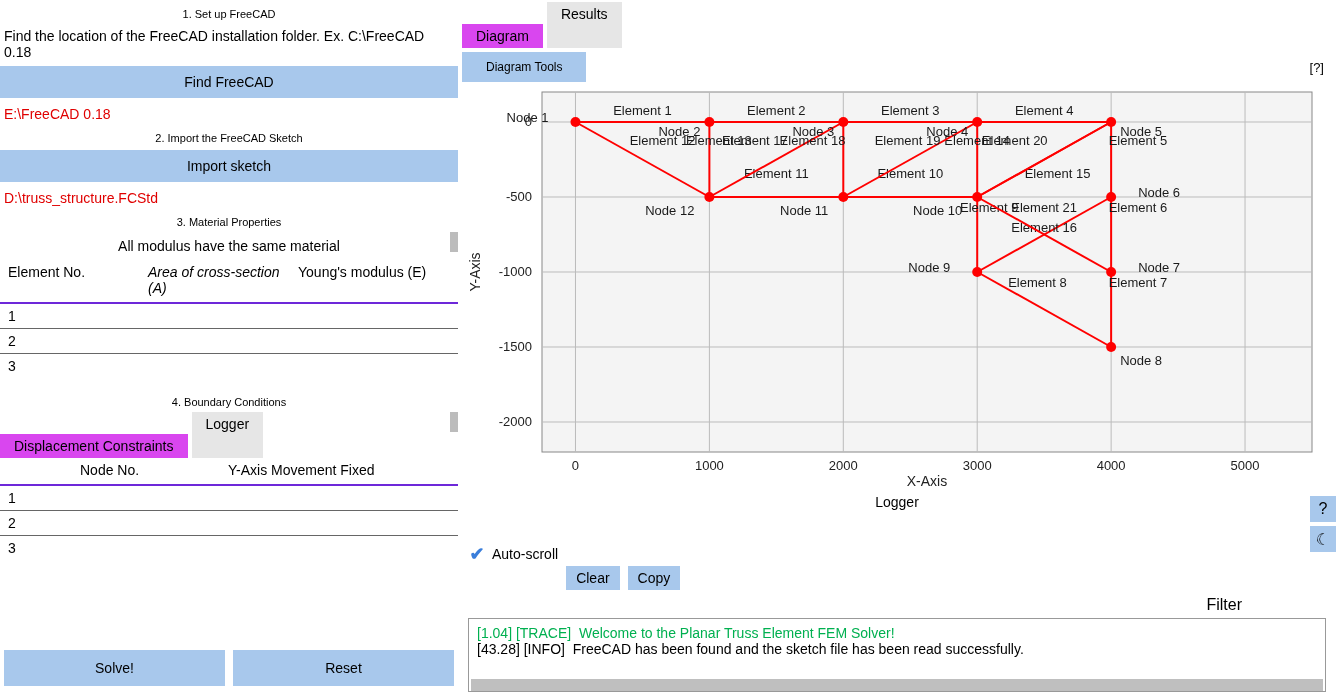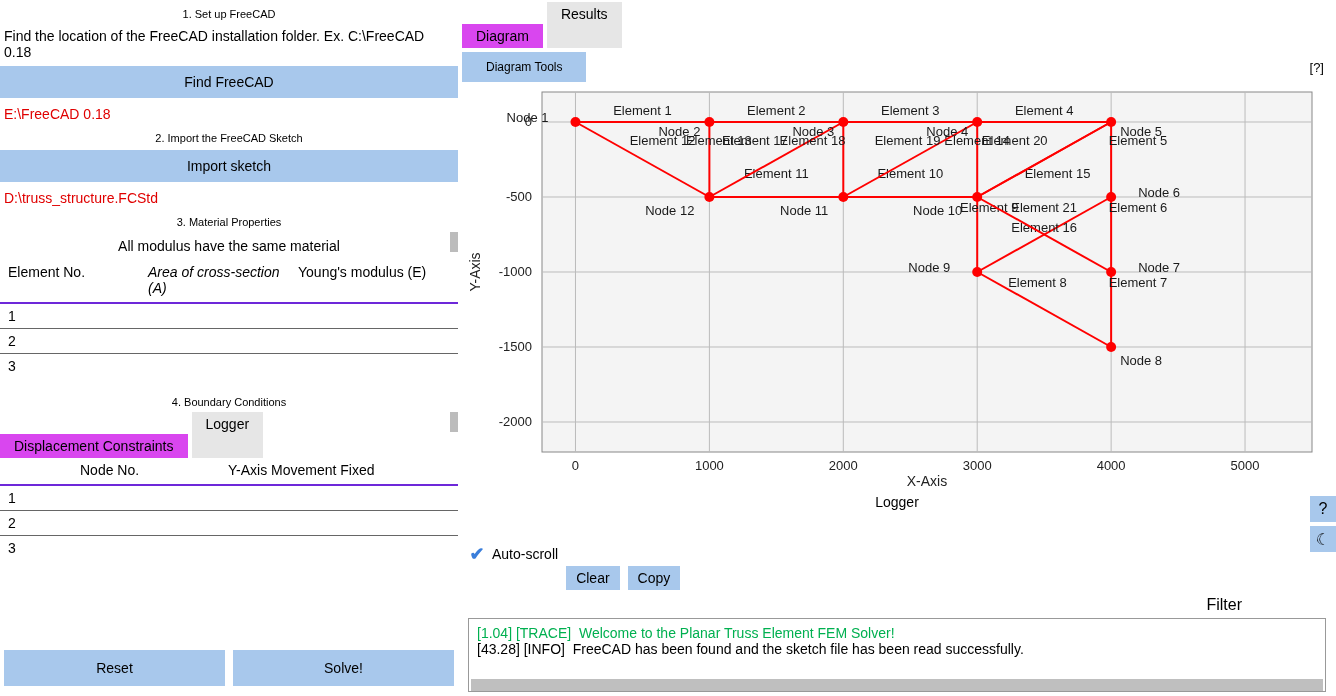--- a/index.html
+++ b/index.html
@@ -170,22 +170,22 @@
         </div>
       <div class="bc-row">
           <div>2</div>
         </div>
       <div class="bc-row" style="border-bottom:none;">
           <div>3</div>
         </div>
     </div>
 
     <div class="bottom-actions">
+      <button>Solve!</button>
       <button>Reset</button>
-      <button>Solve!</button>
     </div>
   </div>
 
   <div class="right-panel">
     <div class="tab-row">
       <div class="tab active">Diagram</div>
       <div class="tab">Results</div>
     </div>
     <div class="diag-tools-row">
       <button class="diag-tools-btn">Diagram Tools</button>

